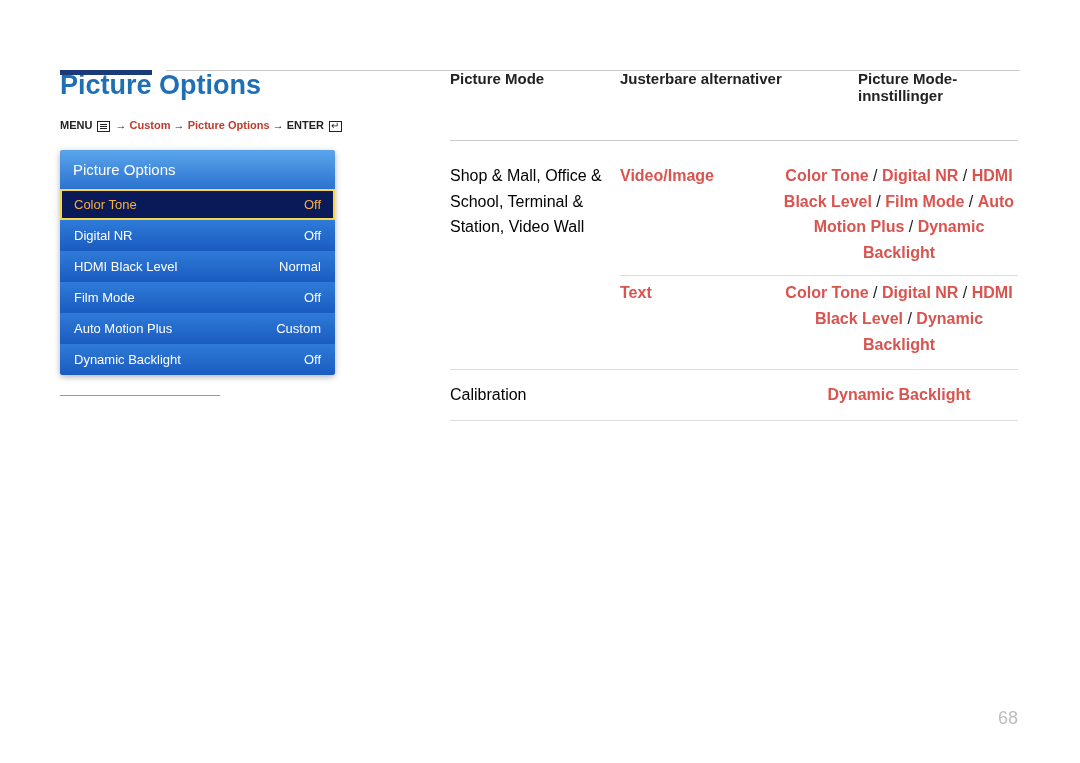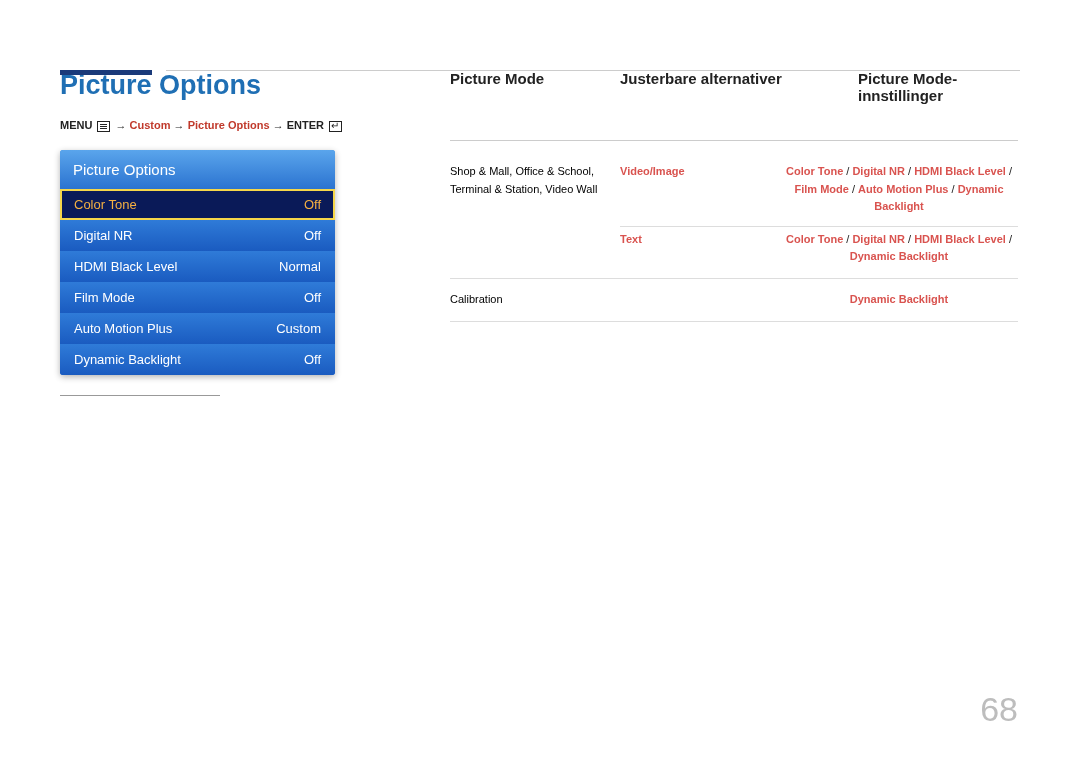--- a/index.html
+++ b/index.html
@@ -132,37 +132,37 @@
   }
   .col1 { width: 170px; }
   .col2 { width: 160px; }
   .col3 { flex: 1; }
   .table-row {
     display: flex;
     padding: 8px 0;
     border-bottom: 1px solid #ddd;
   }
   .td {
-    font-size: 11px;
+    font-size: 16px;
     line-height: 1.6;
   }
   .td.col3 span.orange, .td.col2 span.orange, .td.col1 span.orange { color: #d9534f; font-weight: bold; }
   .td.col3 span.black { color: #222; }
   .cell-group { display:flex; width:100%; }
   .merged-col1 { width: 170px; padding-top:4px; }
   .merged-rows { flex: 1; }
   .sub-row { display:flex; padding: 4px 0 10px 0; border-bottom: 1px solid #ddd; }
   .sub-row:last-child { border-bottom: none; padding-bottom: 4px;}
   .sub-row .col2 { width: 160px; }
   .sub-row .col3 { flex: 1; text-align: center; }
   .page-number {
     position: absolute;
     bottom: 34px;
     right: 62px;
-    font-size: 34px;
+    font-size: 18px;
     color: #bdbdbd;
   }
 </style>
 </head>
 <body>
 
 <div class="top-line"></div>
 <div class="hr-top"></div>
 
 <div class="content">

